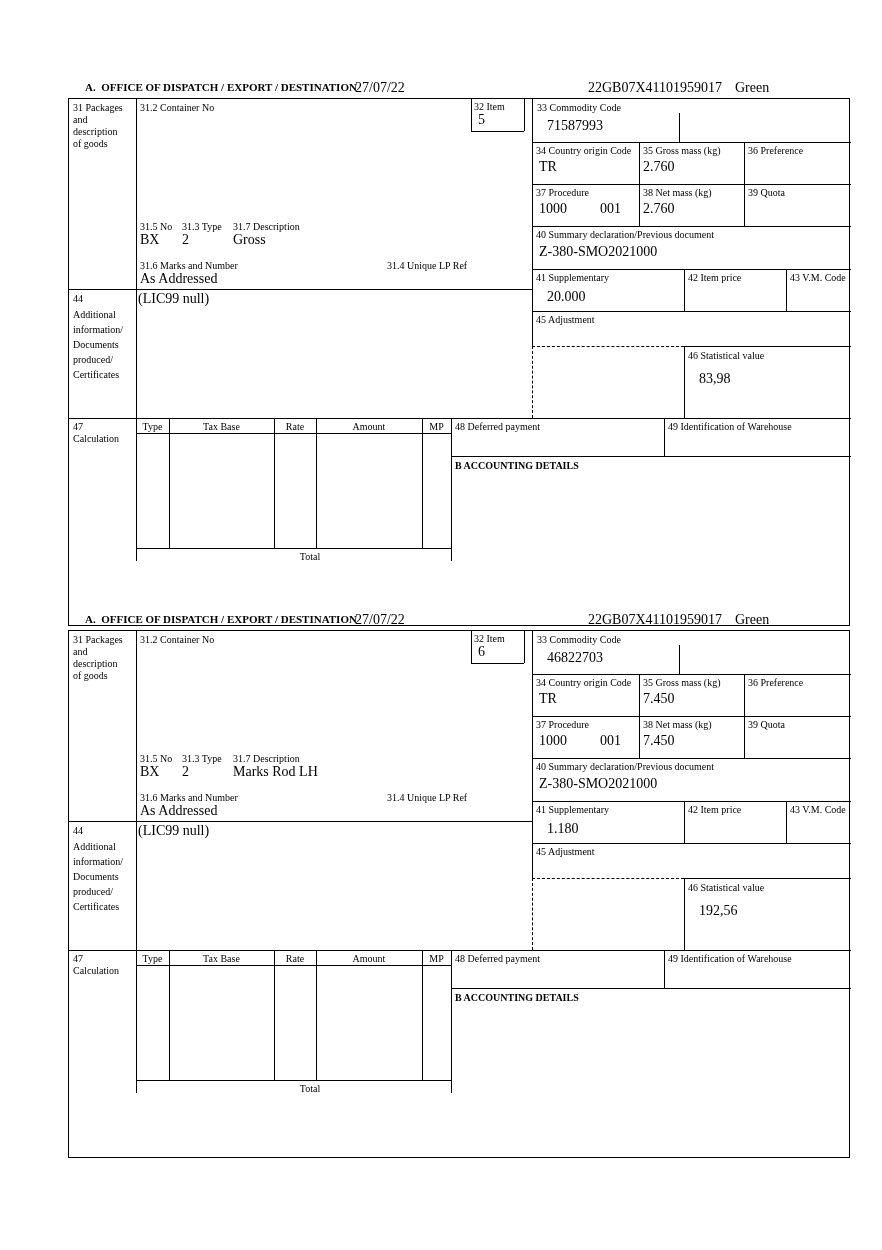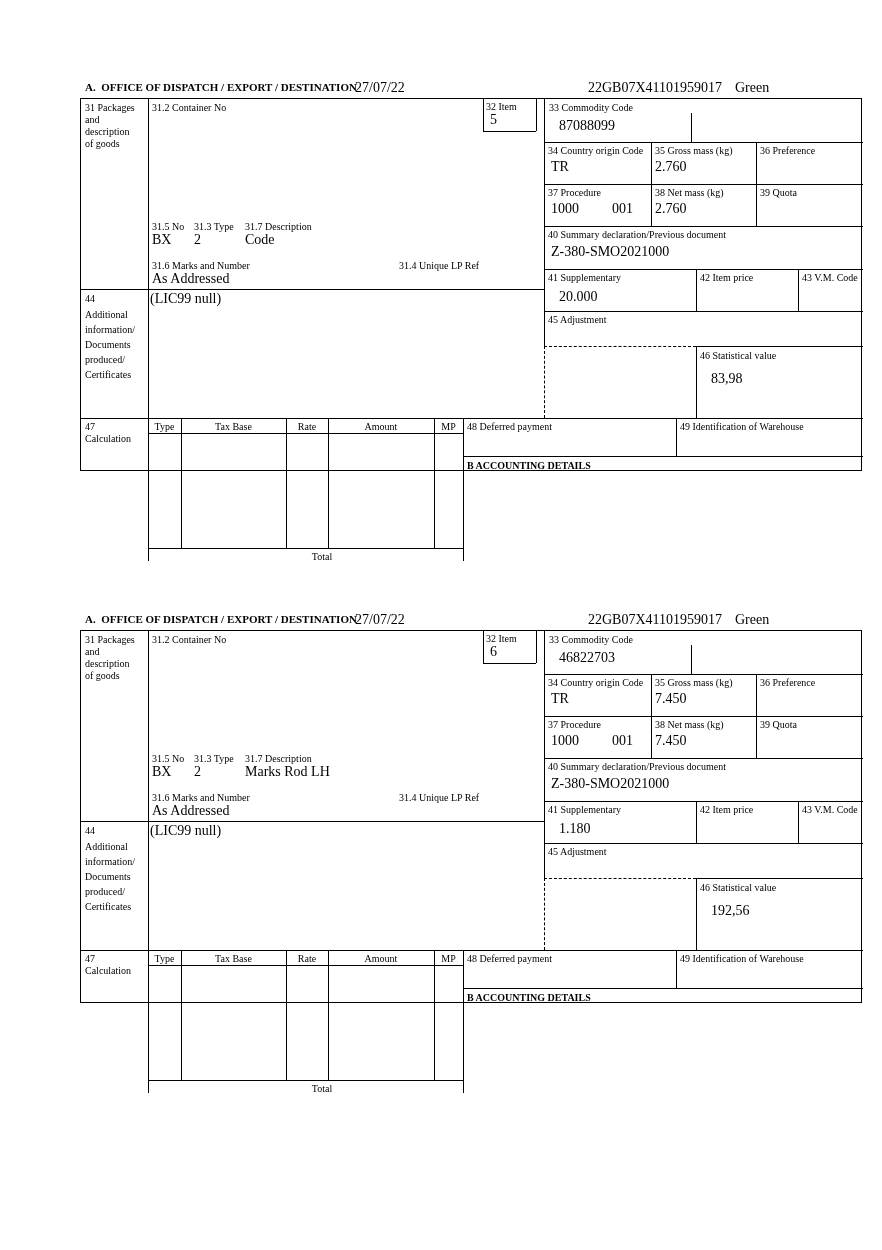--- a/index.html
+++ b/index.html
@@ -1,20 +1,20 @@
 <!DOCTYPE html>
 <html><head>
 <meta charset="utf-8">
 <style>
   *{margin:0;padding:0;box-sizing:border-box}
   html,body{background:#fff}
   body{width:882px;height:1250px;position:relative;font-family:"Liberation Serif",serif;color:#000;overflow:hidden}
   .block{position:absolute;left:0;width:882px;height:500px}
   .hdr{position:absolute;left:0;top:0;width:882px;height:18px}
-  .box{position:absolute;left:80px;top:18px;width:782px;height:373px;border:1px solid #000}
+  .box{position:absolute;left:68px;top:18px;width:782px;height:528px;border:1px solid #000}
   .lbl{position:absolute;font-size:10px;line-height:12px;white-space:pre}
   .val{position:absolute;font-size:14px;line-height:15px;white-space:pre}
   .b{font-weight:bold}
   .ctr{text-align:center}
   i.h,i.v{position:absolute;background:#000;display:block}
   i.h{height:1px}
   i.v{width:1px}
   i.dh{position:absolute;display:block;height:0;border-top:1px dashed #000;background:none}
   i.dv{position:absolute;display:block;width:0;border-left:1px dashed #000;background:none}
 </style>
@@ -75,28 +75,28 @@
     <span class="lbl" style="left:4px;top:334px">Calculation</span>
 
     <span class="lbl" style="left:71px;top:3px">31.2 Container No</span>
     <span class="lbl" style="left:405px;top:2px">32 Item</span>
     <span class="val" style="left:409px;top:13px">5</span>
     <span class="lbl" style="left:71px;top:122px">31.5 No</span>
     <span class="lbl" style="left:113px;top:122px">31.3 Type</span>
     <span class="lbl" style="left:164px;top:122px">31.7 Description</span>
     <span class="val" style="left:71px;top:133px">BX</span>
     <span class="val" style="left:113px;top:133px">2</span>
-    <span class="val" style="left:164px;top:133px">Code</span>
+    <span class="val" style="left:164px;top:133px">Gross</span>
     <span class="lbl" style="left:71px;top:161px">31.6 Marks and Number</span>
     <span class="lbl" style="left:318px;top:161px">31.4 Unique LP Ref</span>
     <span class="val" style="left:71px;top:172px">As Addressed</span>
     <span class="val" style="left:69px;top:192px">(LIC99 null)</span>
 
     <span class="lbl" style="left:468px;top:3px">33 Commodity Code</span>
-    <span class="val" style="left:478px;top:19px">87088099</span>
+    <span class="val" style="left:478px;top:19px">71587993</span>
     <span class="lbl" style="left:467px;top:46px">34 Country origin Code</span>
     <span class="lbl" style="left:574px;top:46px">35 Gross mass (kg)</span>
     <span class="lbl" style="left:679px;top:46px">36 Preference</span>
     <span class="val" style="left:470px;top:60px">TR</span>
     <span class="val" style="left:574px;top:60px">2.760</span>
     <span class="lbl" style="left:467px;top:88px">37 Procedure</span>
     <span class="lbl" style="left:574px;top:88px">38 Net mass (kg)</span>
     <span class="lbl" style="left:679px;top:88px">39 Quota</span>
     <span class="val" style="left:470px;top:102px">1000</span>
     <span class="val" style="left:531px;top:102px">001</span>

